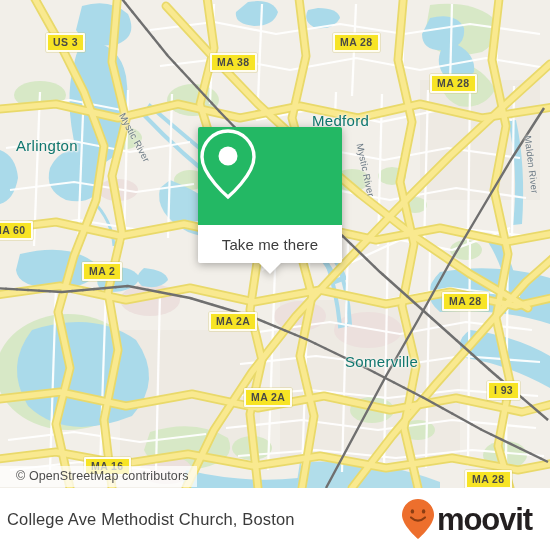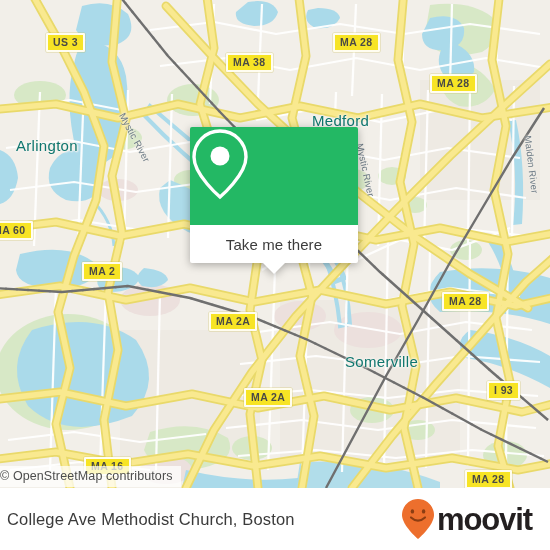--- a/index.html
+++ b/index.html
@@ -42,21 +42,21 @@
     color:#4a4a46;
     font-size:10.5px;font-weight:bold;letter-spacing:.4px;
     padding:1px 5px 2px 5px;
     line-height:12px;
     box-shadow:0 0 0 .5px rgba(190,180,60,.45);
     white-space:nowrap;
   }
 
   
   .card{
-    position:absolute;left:190px;top:127px;width:168px;
+    position:absolute;left:198px;top:127px;width:144px;
     filter:drop-shadow(0 2px 4px rgba(0,0,0,.30));
   }
   .card-top{
     background:#23b864;height:98px;border-radius:2px 2px 0 0;
     display:flex;align-items:center;justify-content:center;
   }
   .card-bottom{
     background:#ffffff;height:38px;border-radius:0 0 2px 2px;
     display:flex;align-items:center;justify-content:center;
     position:relative;
@@ -68,21 +68,21 @@
     position:absolute;left:50%;bottom:-11px;margin-left:-11px;
     width:0;height:0;
     border-left:11px solid transparent;
     border-right:11px solid transparent;
     border-top:11px solid #ffffff;
   }
 
   
   .attrib{
     position:absolute;left:0;top:466px;
-    padding:3px 8px 4px 0;
+    padding:3px 8px 4px 16px;
     background:rgba(255,255,255,.72);
     color:#4d4d4d;font-size:12.5px;letter-spacing:.1px;
     white-space:nowrap;
   }
 
   
   .footer{
     position:absolute;left:0;top:488px;width:550px;height:62px;
     background:#ffffff;overflow:hidden;
   }
@@ -290,21 +290,21 @@
 
     <div class="place" style="left:16px;top:137px;">Arlington</div>
     <div class="place" style="left:312px;top:112px;">Medford</div>
     <div class="place" style="left:345px;top:353px;">Somerville</div>
 
     <div class="river" style="left:122px;top:108px;transform:rotate(62deg);transform-origin:left center;">Mystic River</div>
     <div class="river" style="left:360px;top:138px;transform:rotate(78deg);transform-origin:left center;">Mystic River</div>
     <div class="river" style="left:528px;top:130px;transform:rotate(83deg);transform-origin:left center;">Malden River</div>
 
     <div class="shield" style="left:46px;top:33px;">US 3</div>
-    <div class="shield" style="left:226px;top:53px;">MA 38</div>
+    <div class="shield" style="left:210px;top:53px;">MA 38</div>
     <div class="shield" style="left:333px;top:33px;">MA 28</div>
     <div class="shield" style="left:430px;top:74px;">MA 28</div>
     <div class="shield" style="left:-14px;top:221px;">MA 60</div>
     <div class="shield" style="left:82px;top:262px;">MA 2</div>
     <div class="shield" style="left:209px;top:312px;">MA 2A</div>
     <div class="shield" style="left:442px;top:292px;">MA 28</div>
     <div class="shield" style="left:244px;top:388px;">MA 2A</div>
     <div class="shield" style="left:487px;top:381px;">I 93</div>
     <div class="shield" style="left:84px;top:457px;">MA 16</div>
     <div class="shield" style="left:465px;top:470px;">MA 28</div>

